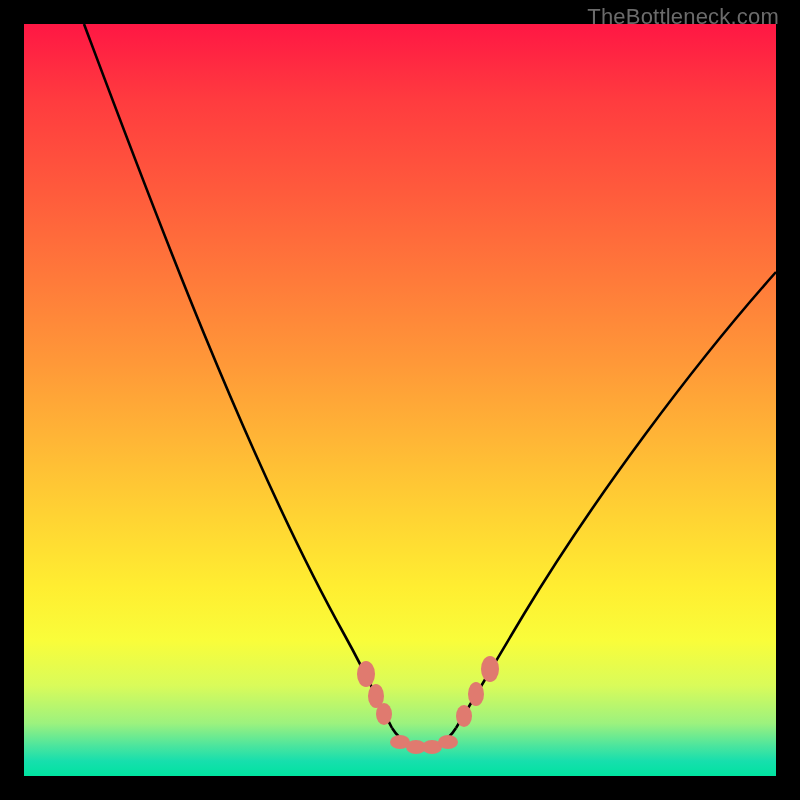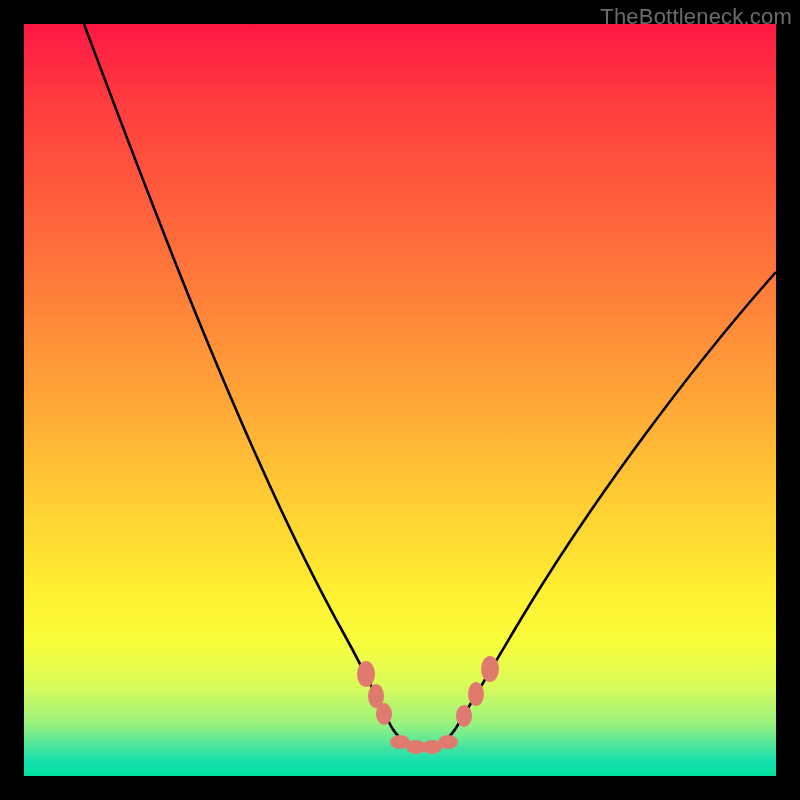--- a/index.html
+++ b/index.html
@@ -29,21 +29,21 @@
       #f9fd3a 82%,
       #d9fb5a 88%,
       #9cf27e 93%,
       #4be59e 96%,
       #17dfad 98%,
       #00e3a0 100%);
   }
   .watermark {
     position: absolute;
     top: 4px;
-    right: 8px;
+    right: 21px;
     color: #6b6b6b;
     font-size: 22px;
     font-weight: 500;
     letter-spacing: 0.2px;
     user-select: none;
   }
   svg.curve {
     position: absolute;
     left: 0;
     top: 0;

